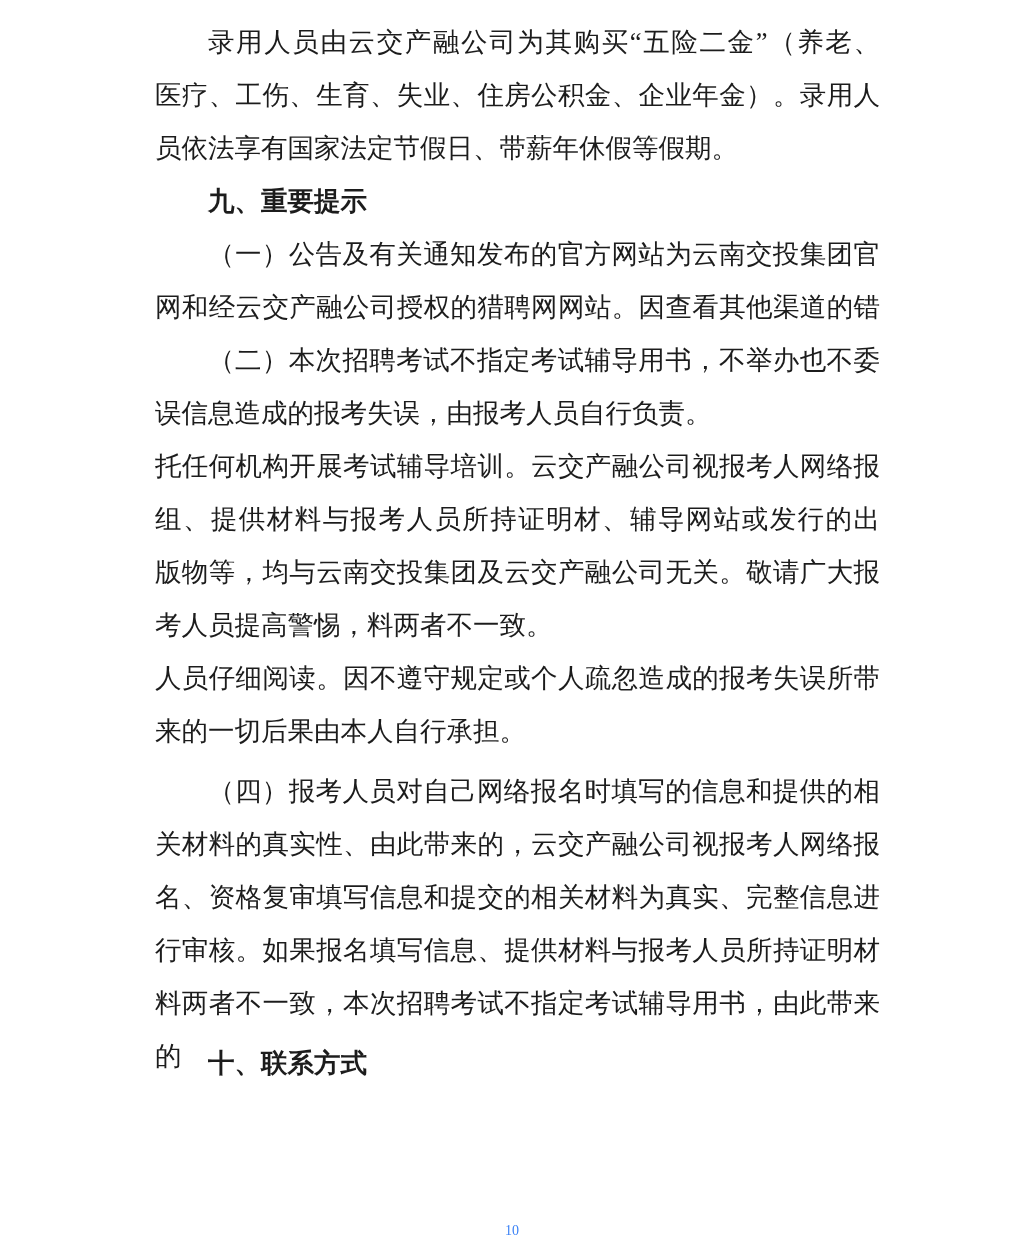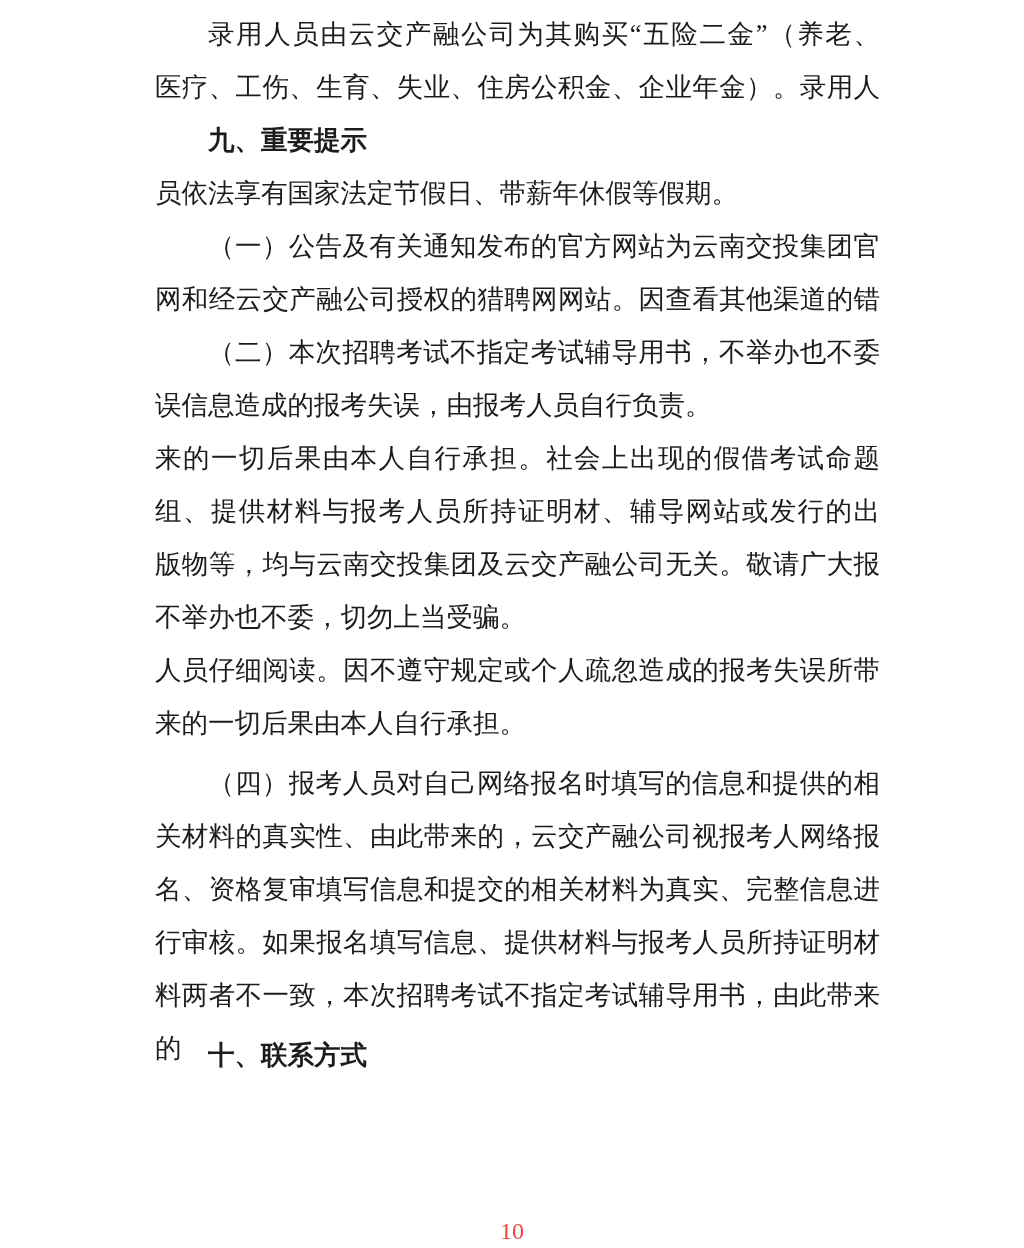--- a/index.html
+++ b/index.html
@@ -11,21 +11,21 @@
     width: 1024px;
     height: 1248px;
     overflow: hidden;
     color: #1c1c1c;
     font-family: "Liberation Serif", "DejaVu Serif", serif;
     position: relative;
   }
   .doc {
     margin-left: 155px;
     width: 725px;
-    padding-top: 8px;
+    padding-top: 16px;
   }
   .ln {
     font-size: 26.5px;
     height: 53px;
     line-height: 53px;
     text-align: justify;
     white-space: nowrap;
     overflow: visible;
   }
   .fill {
@@ -40,41 +40,41 @@
   }
   .gap {
     margin-top: 7px;
   }
   .pagenum {
     position: absolute;
     top: 1218px;
     left: 0;
     width: 1024px;
     text-align: center;
-    font-size: 24px;
+    font-size: 14px;
     line-height: 26px;
-    color: #ef4444;
+    color: #3b82f6;
   }
 </style>
 </head>
 <body>
 
 <div class="doc">
   <div class="ln indent fill">录用人员由云交产融公司为其购买“五险二金”（养老、</div>
   <div class="ln fill">医疗、工伤、生育、失业、住房公积金、企业年金）。录用人</div>
+  <div class="ln">员依法享有国家法定节假日、带薪年休假等假期。</div>
   <div class="ln hd indent">九、重要提示</div>
-  <div class="ln">员依法享有国家法定节假日、带薪年休假等假期。</div>
   <div class="ln indent fill">（一）公告及有关通知发布的官方网站为云南交投集团官</div>
   <div class="ln fill">网和经云交产融公司授权的猎聘网网站。因查看其他渠道的错</div>
   <div class="ln indent fill">（二）本次招聘考试不指定考试辅导用书，不举办也不委</div>
   <div class="ln">误信息造成的报考失误，由报考人员自行负责。</div>
-  <div class="ln fill">来的一切后果由本人自行承担。社会上出现的假借考试命题</div>
+  <div class="ln fill">托任何机构开展考试辅导培训。云交产融公司视报考人网络报</div>
   <div class="ln fill">组、提供材料与报考人员所持证明材、辅导网站或发行的出</div>
   <div class="ln fill">版物等，均与云南交投集团及云交产融公司无关。敬请广大报</div>
-  <div class="ln">不举办也不委，切勿上当受骗。</div>
+  <div class="ln">考人员提高警惕，料两者不一致。</div>
   <div class="ln fill">人员仔细阅读。因不遵守规定或个人疏忽造成的报考失误所带</div>
   <div class="ln">来的一切后果由本人自行承担。</div>
   <div class="ln indent fill gap">（四）报考人员对自己网络报名时填写的信息和提供的相</div>
   <div class="ln fill">关材料的真实性、由此带来的，云交产融公司视报考人网络报</div>
   <div class="ln fill">名、资格复审填写信息和提交的相关材料为真实、完整信息进</div>
   <div class="ln fill">行审核。如果报名填写信息、提供材料与报考人员所持证明材</div>
   <div class="ln fill">料两者不一致，本次招聘考试不指定考试辅导用书，由此带来的</div>
   <div class="ln hd indent gap">十、联系方式</div>
 </div>
 

